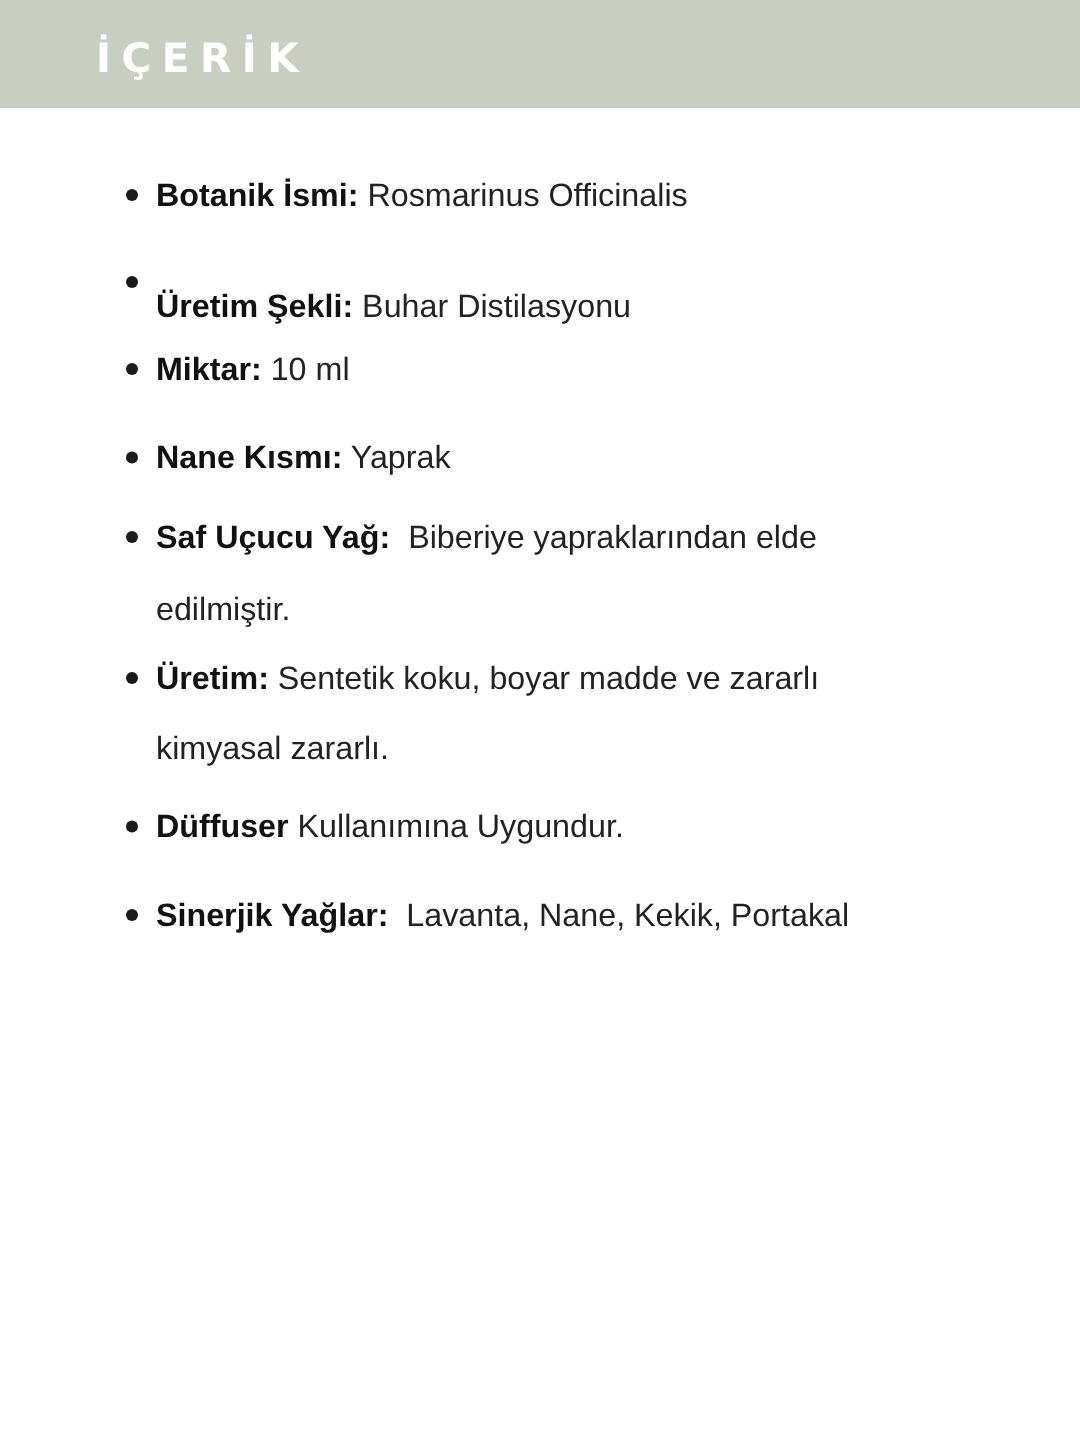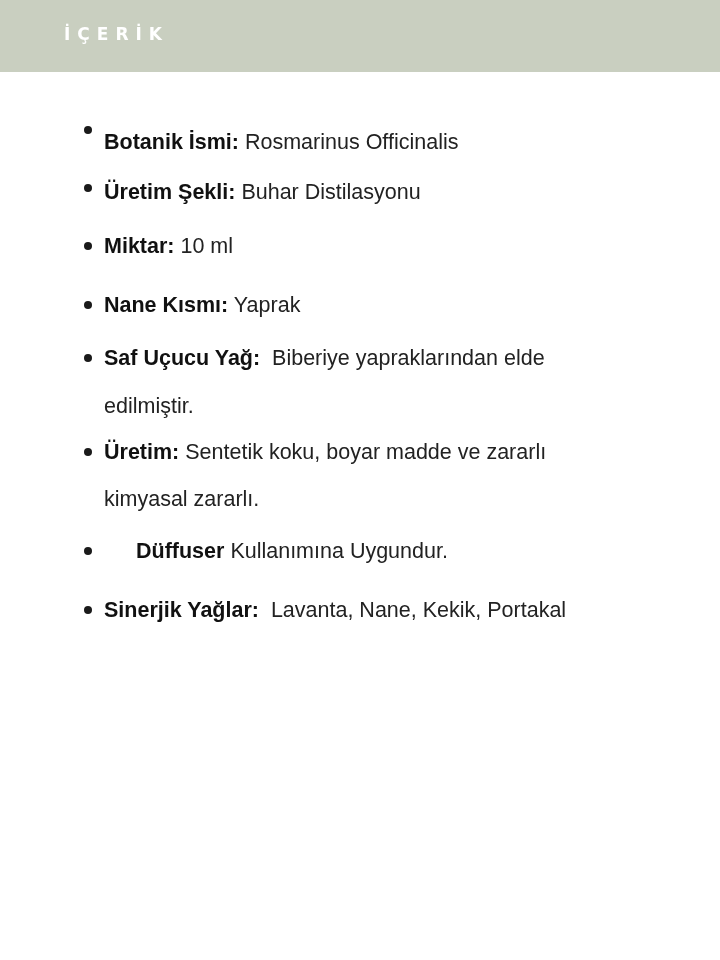--- a/index.html
+++ b/index.html
@@ -8,21 +8,21 @@
     font-family: "Liberation Sans", "DejaVu Sans", sans-serif;
     color: #1a1a1a; position: relative; overflow: hidden;
   }
   .header {
     position: absolute; left: 0; top: 0; width: 720px; height: 72px;
     background: #c9cfc0;
   }
   .header-title {
     position: absolute; left: 64px; top: 26px;
     font-family: "DejaVu Sans", sans-serif;
-    font-weight: bold; font-size: 17px; letter-spacing: 7px;
+    font-weight: bold; font-size: 27px; letter-spacing: 7px;
     color: #ffffff; line-height: 1;
   }
   .list { position: absolute; left: 0; top: 0; width: 720px; }
   .item { position: absolute; left: 84px; width: 580px; font-size: 21.5px; }
   .bullet {
     position: absolute; left: 0; width: 8px; height: 8px;
     border-radius: 50%; background: #1a1a1a;
   }
   .line { position: absolute; left: 20px; white-space: nowrap; line-height: 26px; }
   .label { font-weight: bold; color: #111; }
@@ -32,28 +32,28 @@
 <body>
 
 <div class="header">
   <div class="header-title">İÇERİK</div>
 </div>
 
 <div class="list">
 
   <div class="item" style="top:117px;">
     <span class="bullet" style="top:9px;"></span>
-    <div class="line" style="top:12px;">
+    <div class="line" style="top:0;">
       <span class="label">Botanik İsmi:</span><span class="value" style="white-space: pre;"> Rosmarinus Officinalis</span>
     </div>
   </div>
 
   <div class="item" style="top:175px;">
     <span class="bullet" style="top:9px;"></span>
-    <div class="line" style="top:4px;">
+    <div class="line" style="top:16px;">
       <span class="label">Üretim Şekli:</span><span class="value" style="white-space: pre;"> Buhar Distilasyonu</span>
     </div>
   </div>
 
   <div class="item" style="top:233px;">
     <span class="bullet" style="top:9px;"></span>
     <div class="line" style="top:0;">
       <span class="label">Miktar:</span><span class="value" style="white-space: pre;"> 10 ml</span>
     </div>
   </div>
@@ -80,21 +80,21 @@
     <div class="line" style="top:0;">
       <span class="label">Üretim:</span><span class="value" style="white-space: pre;"> Sentetik koku, boyar madde ve zararlı</span>
     </div>
     <div class="line" style="top:47px;">
       <span class="value" style="white-space: pre;">kimyasal zararlı.</span>
     </div>
   </div>
 
   <div class="item" style="top:538px;">
     <span class="bullet" style="top:9px;"></span>
-    <div class="line" style="top:0;margin-left:32px;">
+    <div class="line" style="top:0;">
       <span class="label">Düffuser</span><span class="value" style="white-space: pre;"> Kullanımına Uygundur.</span>
     </div>
   </div>
 
   <div class="item" style="top:597px;">
     <span class="bullet" style="top:9px;"></span>
     <div class="line" style="top:0;">
       <span class="label">Sinerjik Yağlar:</span><span class="value" style="white-space: pre;">  Lavanta, Nane, Kekik, Portakal</span>
     </div>
   </div>

